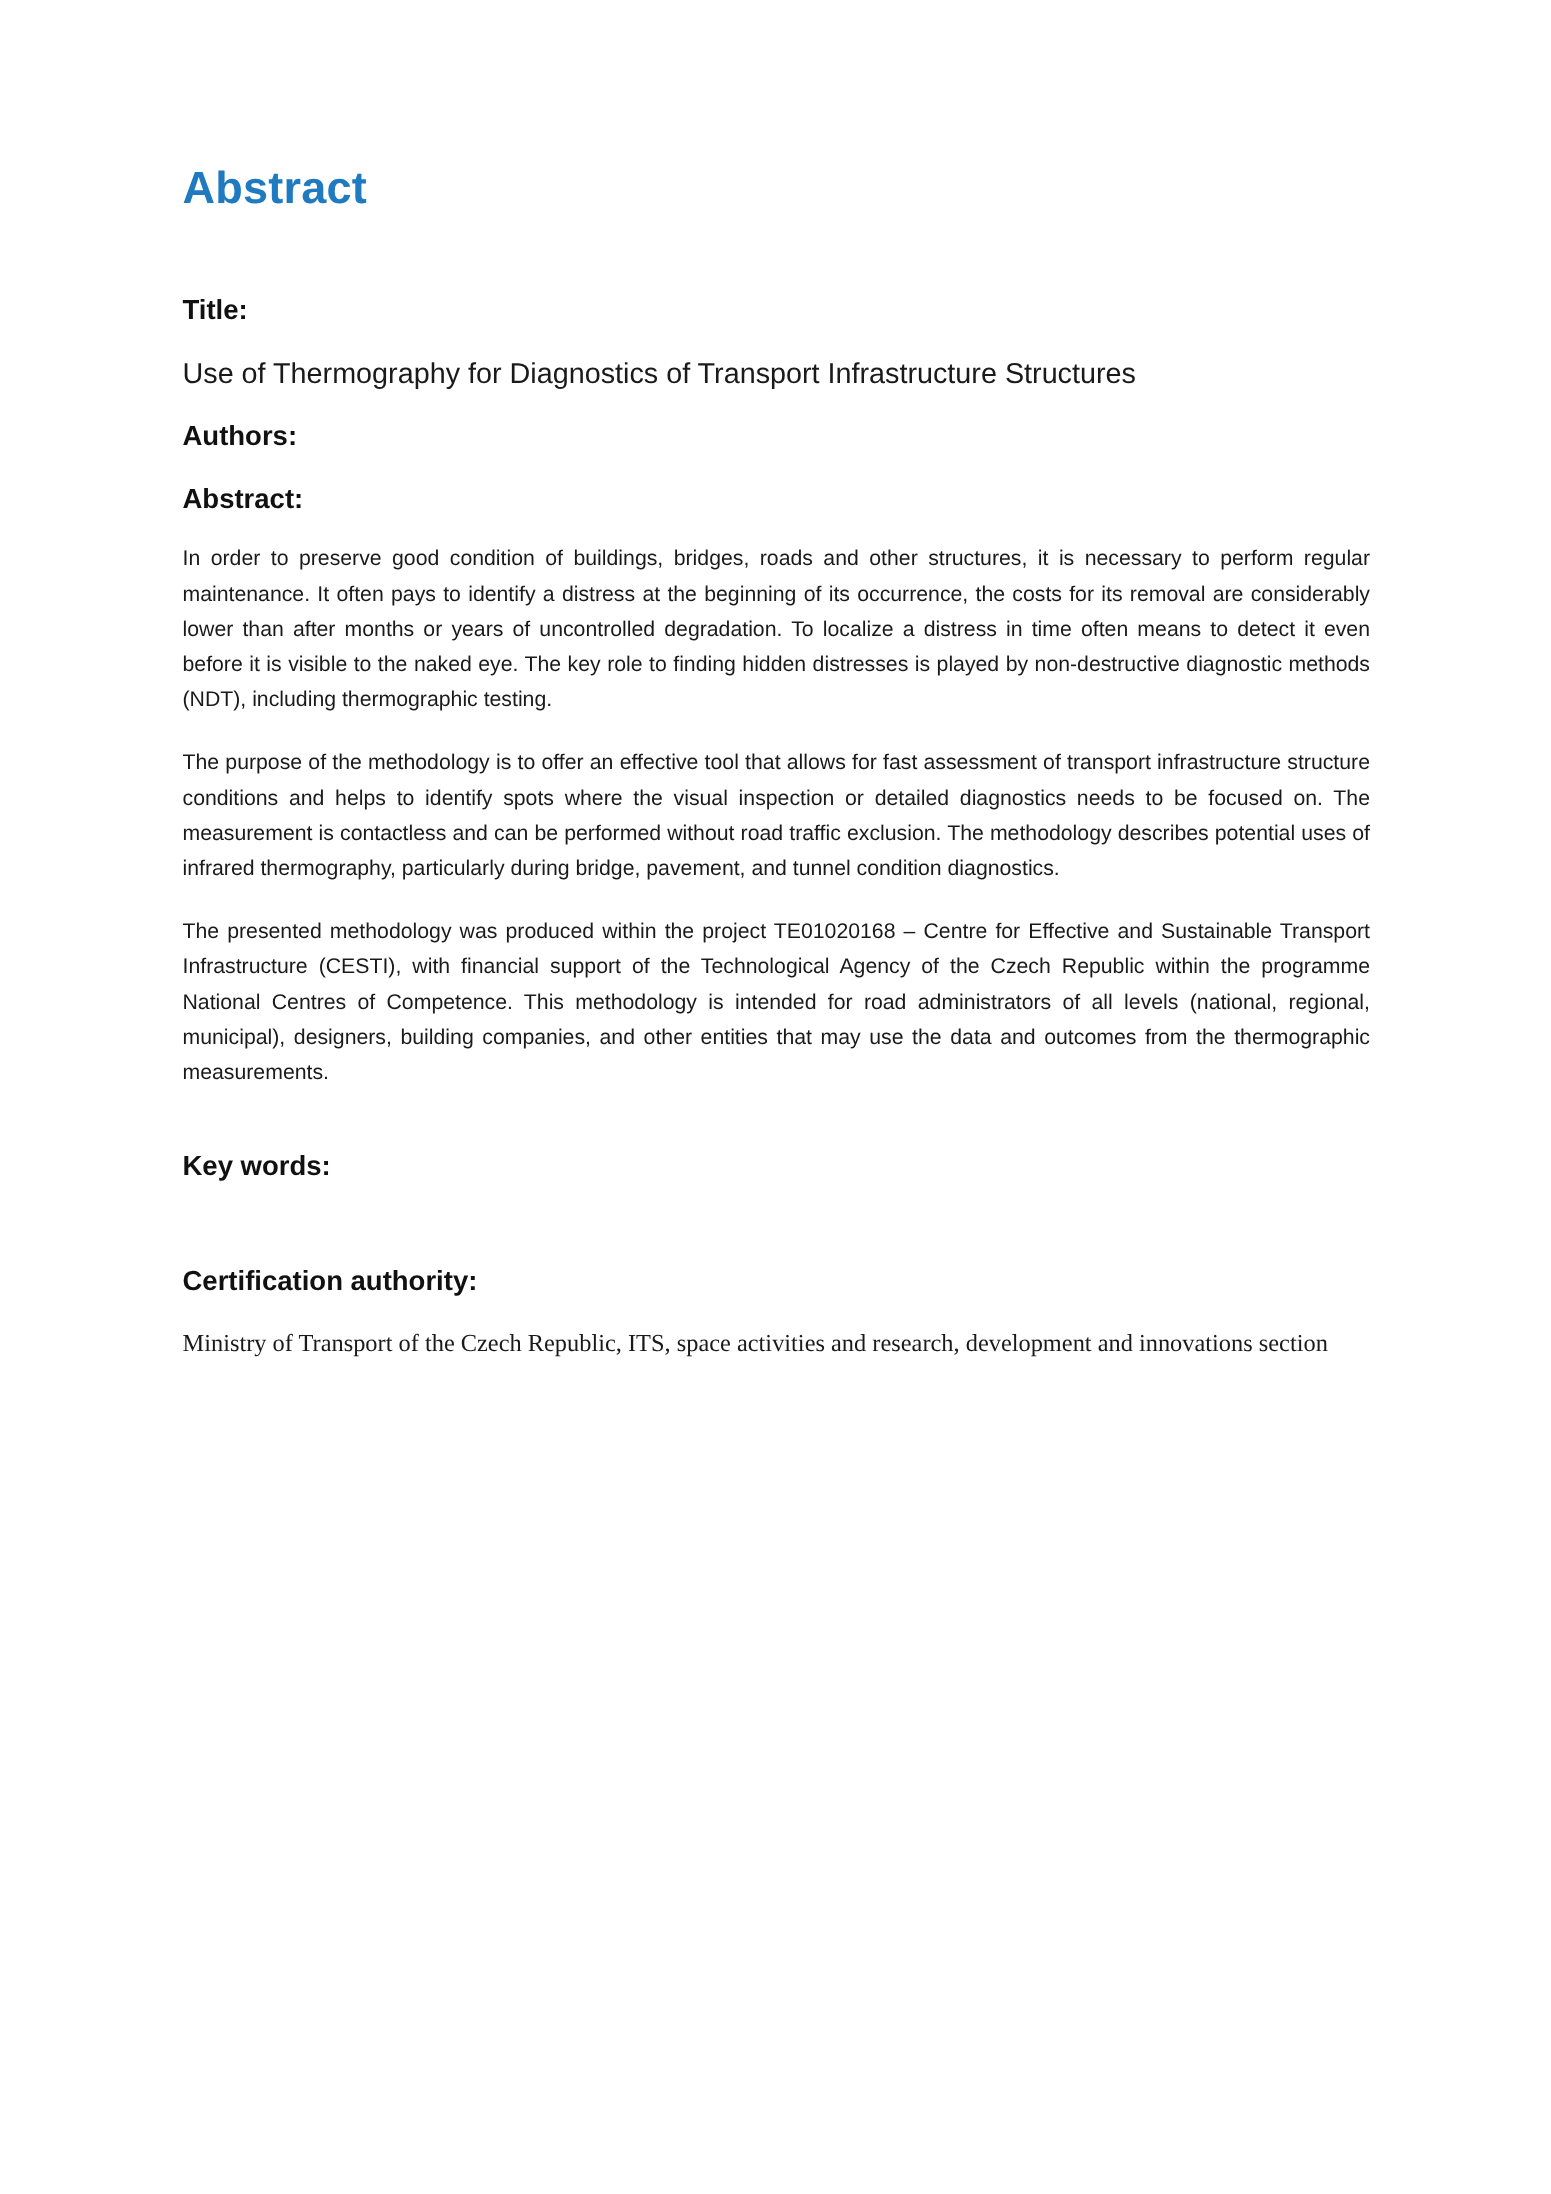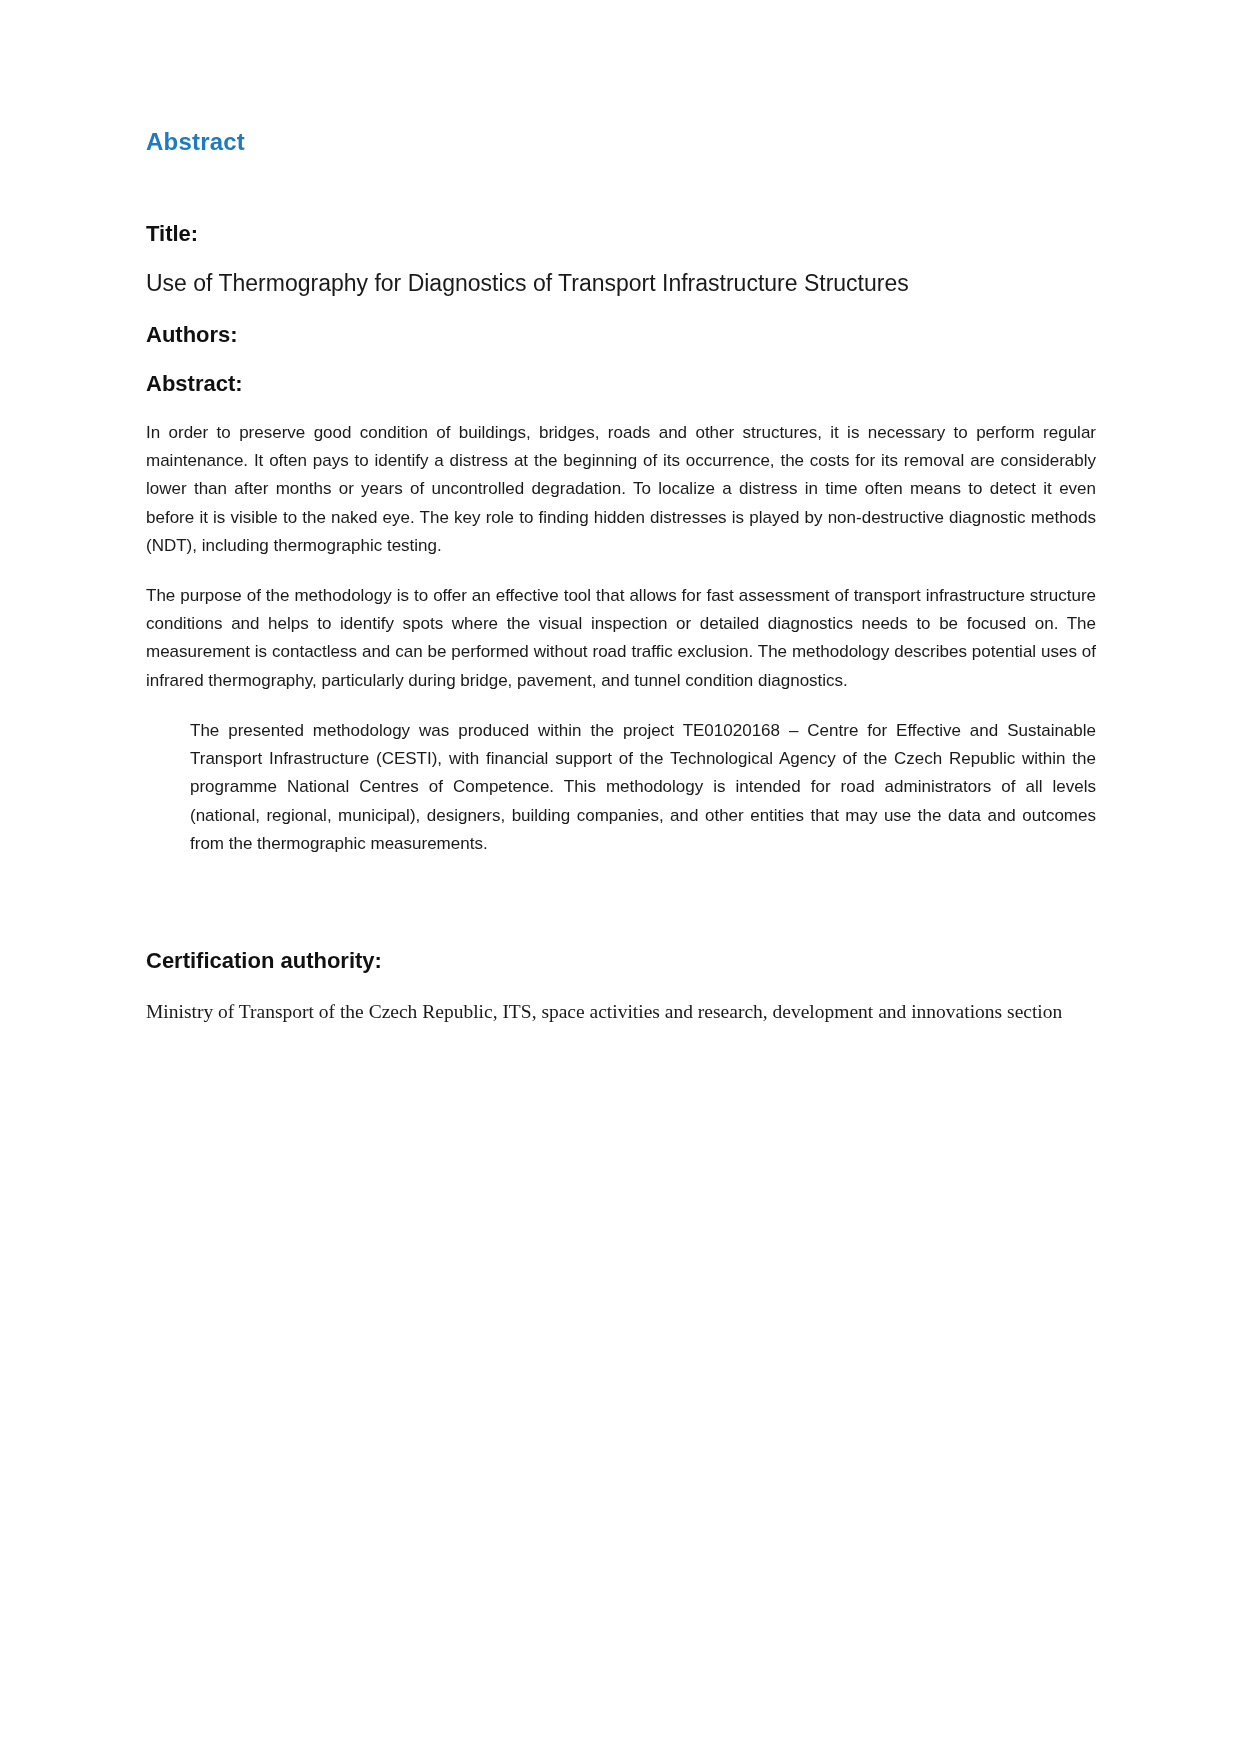--- a/index.html
+++ b/index.html
@@ -21,21 +21,21 @@
     box-sizing: border-box;
   }
   .content {
     position: absolute;
     left: 146px;
     top: 128px;
     width: 950px;
   }
   .doc-heading {
     color: #1f7ac0;
-    font-size: 24px;
+    font-size: 36px;
     font-weight: bold;
     letter-spacing: 0.2px;
     margin: 0 0 62px 0;
     line-height: 1.2;
   }
   .label {
     font-size: 22px;
     font-weight: bold;
     line-height: 1.35;
     margin: 0 0 20px 0;
@@ -51,21 +51,20 @@
   .para {
     font-size: 17px;
     line-height: 1.66;
     text-align: justify;
     text-justify: inter-word;
     margin: 0 0 22px 0;
     color: #1a1a1a;
   }
   .para.last-of-block {
     margin-bottom: 0;
-    margin-left: 44px;
   }
   .gap-large {
     height: 46px;
   }
   .gap-medium {
     height: 42px;
   }
   .keywords-line {
     font-size: 19.5px;
     line-height: 1.45;
@@ -98,20 +97,21 @@
     <p class="label">Abstract:</p>
 
     <p class="para">In order to preserve good condition of buildings, bridges, roads and other structures, it is necessary to perform regular maintenance. It often pays to identify a distress at the beginning of its occurrence, the costs for its removal are considerably lower than after months or years of uncontrolled degradation. To localize a distress in time often means to detect it even before it is visible to the naked eye. The key role to finding hidden distresses is played by non-destructive diagnostic methods (NDT), including thermographic testing.</p>
 
     <p class="para">The purpose of the methodology is to offer an effective tool that allows for fast assessment of transport infrastructure structure conditions and helps to identify spots where the visual inspection or detailed diagnostics needs to be focused on. The measurement is contactless and can be performed without road traffic exclusion. The methodology describes potential uses of infrared thermography, particularly during bridge, pavement, and tunnel condition diagnostics.</p>
 
     <p class="para last-of-block">The presented methodology was produced within the project TE01020168 – Centre for Effective and Sustainable Transport Infrastructure (CESTI), with financial support of the Technological Agency of the Czech Republic within the programme National Centres of Competence. This methodology is intended for road administrators of all levels (national, regional, municipal), designers, building companies, and other entities that may use the data and outcomes from the thermographic measurements.</p>
 
     <div class="gap-large"></div>
 
+    <p class="label">Key words:</p>
 
 
     <div class="gap-medium"></div>
 
     <p class="label">Certification authority:</p>
 
     <p class="cert-line">Ministry of Transport of the Czech Republic, ITS, space activities and research, development and innovations section</p>
 
   </div>
 </div>

